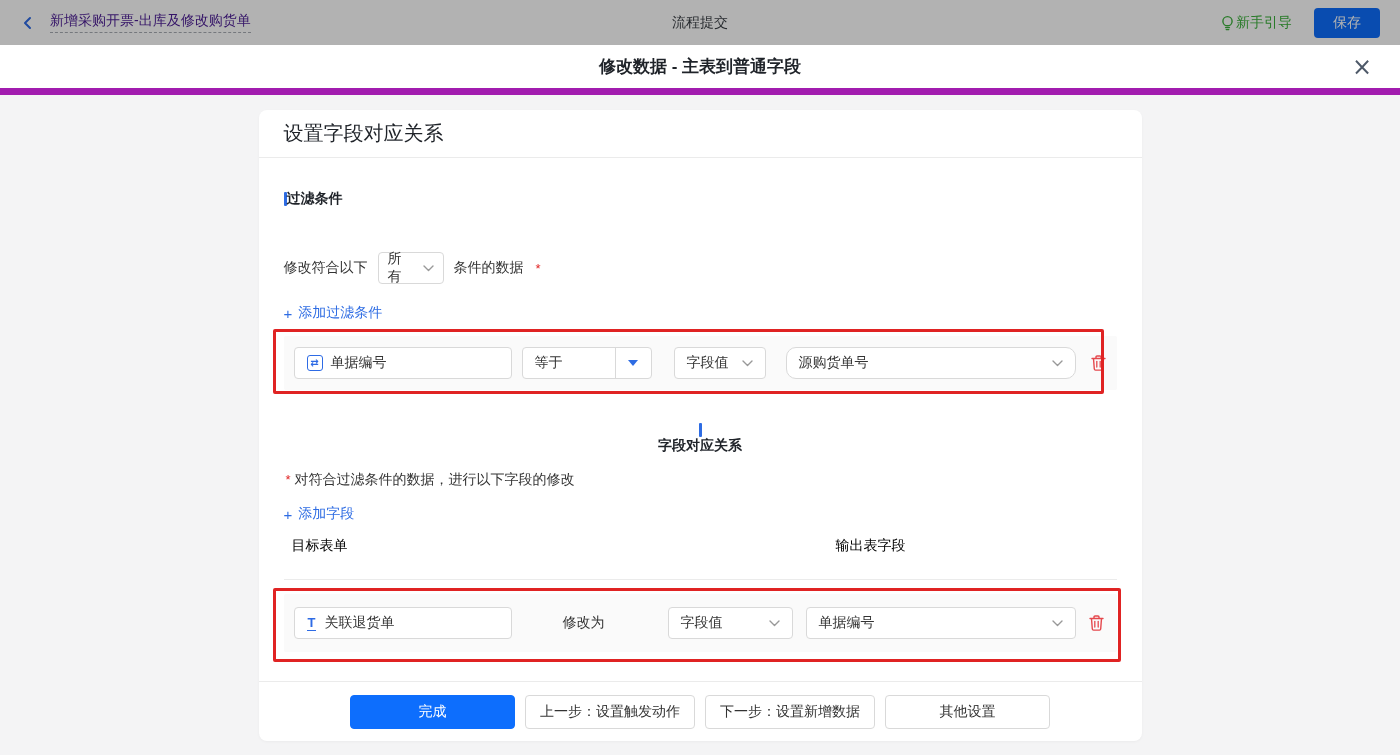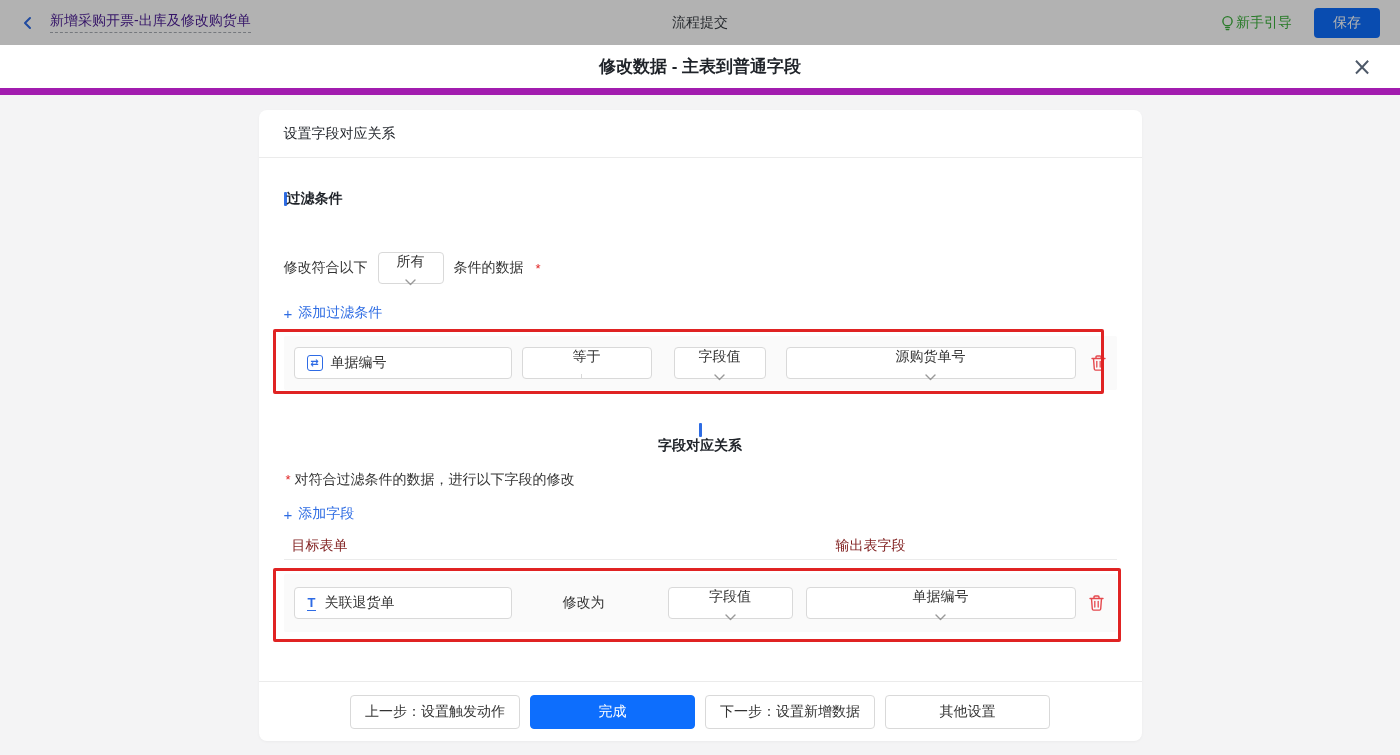--- a/index.html
+++ b/index.html
@@ -50,21 +50,21 @@
   .modal-body { height:660px; background:#f4f4f5; }
 
   
   .card {
     width:883px; height:631px; margin:15px auto 0; background:#fff;
     border-radius:8px; display:flex; flex-direction:column;
     box-shadow:0 1px 3px rgba(0,0,0,0.04);
   }
   .card-header {
     flex:0 0 48px; display:flex; align-items:center;
-    padding:0 25px; font-size:14px; font-weight:500; color:#1f2329;
+    padding:0 25px; font-size:20px; font-weight:500; color:#1f2329;
     border-bottom:1px solid #ebebeb;
   }
   .card-body { flex:1 1 auto; padding:0 25px; overflow:hidden; }
   .card-footer {
     flex:0 0 60px; border-top:1px solid #ebebeb;
     display:flex; align-items:center; justify-content:center; gap:10px;
   }
 
   .section-title {
     display:flex; align-items:center; 
@@ -75,21 +75,21 @@
   .mt16 { margin-top:16px; } .mt14 { margin-top:14px; } .mt33 { margin-top:33px;flex-direction:column; }
 
   .cond-line { display:flex; align-items:center; gap:10px; color:#333; }
   .req { color:#e02323; font-size:13px; margin-left:2px; }
 
   .select, .field-input {
     height:32px; background:#fff; border:1px solid #d9d9d9; border-radius:4px;
     display:flex; align-items:center; padding:0 12px; gap:8px;
     color:#333; cursor:pointer; font-size:14px;
   }
-  .select { justify-content:space-between;flex-direction:column; }
+  .select { justify-content:space-between; }
   .chev { flex:0 0 auto; display:flex; }
 
   .match-select { width:66px; padding:0 9px; }
 
   .add-link {
     display:inline-flex; align-items:center; gap:6px;
     color:#2e6ce3; cursor:pointer; font-size:14px;
   }
   .plus { font-size:15px; line-height:1; }
 
@@ -127,31 +127,31 @@
   .op-caret-box {
     flex:0 0 36px; height:100%; border-left:1px solid #d9d9d9;
     display:flex; align-items:center; justify-content:center;
   }
   .caret-down {
     width:0; height:0; border-left:5px solid transparent;
     border-right:5px solid transparent; border-top:6px solid #2e6ce3;
   }
 
   .type-select { width:92px; margin-left:22px; }
-  .src-select { width:290px; margin-left:20px; }
+  .src-select { width:290px; margin-left:20px;border-radius:10px; }
   .trash { margin-left:14px; display:flex; cursor:pointer; }
 
   .modify-label { margin-left:51px; color:#333; }
   .type-select2 { width:125px; margin-left:63px; }
   .out-select { width:270px; margin-left:13px; }
   .trash2 { margin-left:12px; }
 
   .cols {
-    display:flex; padding:0 0 4px 8px; border-bottom:1px solid #ebebeb;
-    color:#7f1d1d; font-size:14px;
+    display:flex; padding:0 0 24px 8px; border-bottom:1px solid #ebebeb;
+    color:#000000; font-size:14px;
   }
   .col-target { width:544px; }
 
   .ft-btn {
     height:34px; min-width:165px; padding:0 14px; font-size:14px;
     background:#fff; border:1px solid #d9d9d9; border-radius:4px;
     color:#333; cursor:pointer; font-family:inherit;
   }
   .ft-btn.primary { background:#0d6efd; border-color:#0d6efd; color:#fff; }
 </style>
@@ -320,20 +320,20 @@
             <path d="M6 4.5 V3 a1 1 0 0 1 1-1 h3 a1 1 0 0 1 1 1 V4.5" stroke="#e5484d" stroke-width="1.4" fill="none"></path>
             <path d="M3.5 4.5 L4.3 15 a1.2 1.2 0 0 0 1.2 1.1 h6 a1.2 1.2 0 0 0 1.2-1.1 L13.5 4.5" stroke="#e5484d" stroke-width="1.4" fill="none" stroke-linejoin="round"></path>
             <line x1="6.8" y1="7.5" x2="6.8" y2="13" stroke="#e5484d" stroke-width="1.3" stroke-linecap="round"></line>
             <line x1="10.2" y1="7.5" x2="10.2" y2="13" stroke="#e5484d" stroke-width="1.3" stroke-linecap="round"></line>
           </svg>
         </span>
       </div>
     </div>
 
     <div class="card-footer">
+      <button class="ft-btn primary">完成</button>
       <button class="ft-btn">上一步：设置触发动作</button>
-      <button class="ft-btn primary">完成</button>
       <button class="ft-btn">下一步：设置新增数据</button>
       <button class="ft-btn">其他设置</button>
     </div>
 
   </div>
 </div>
 
 </body></html>

